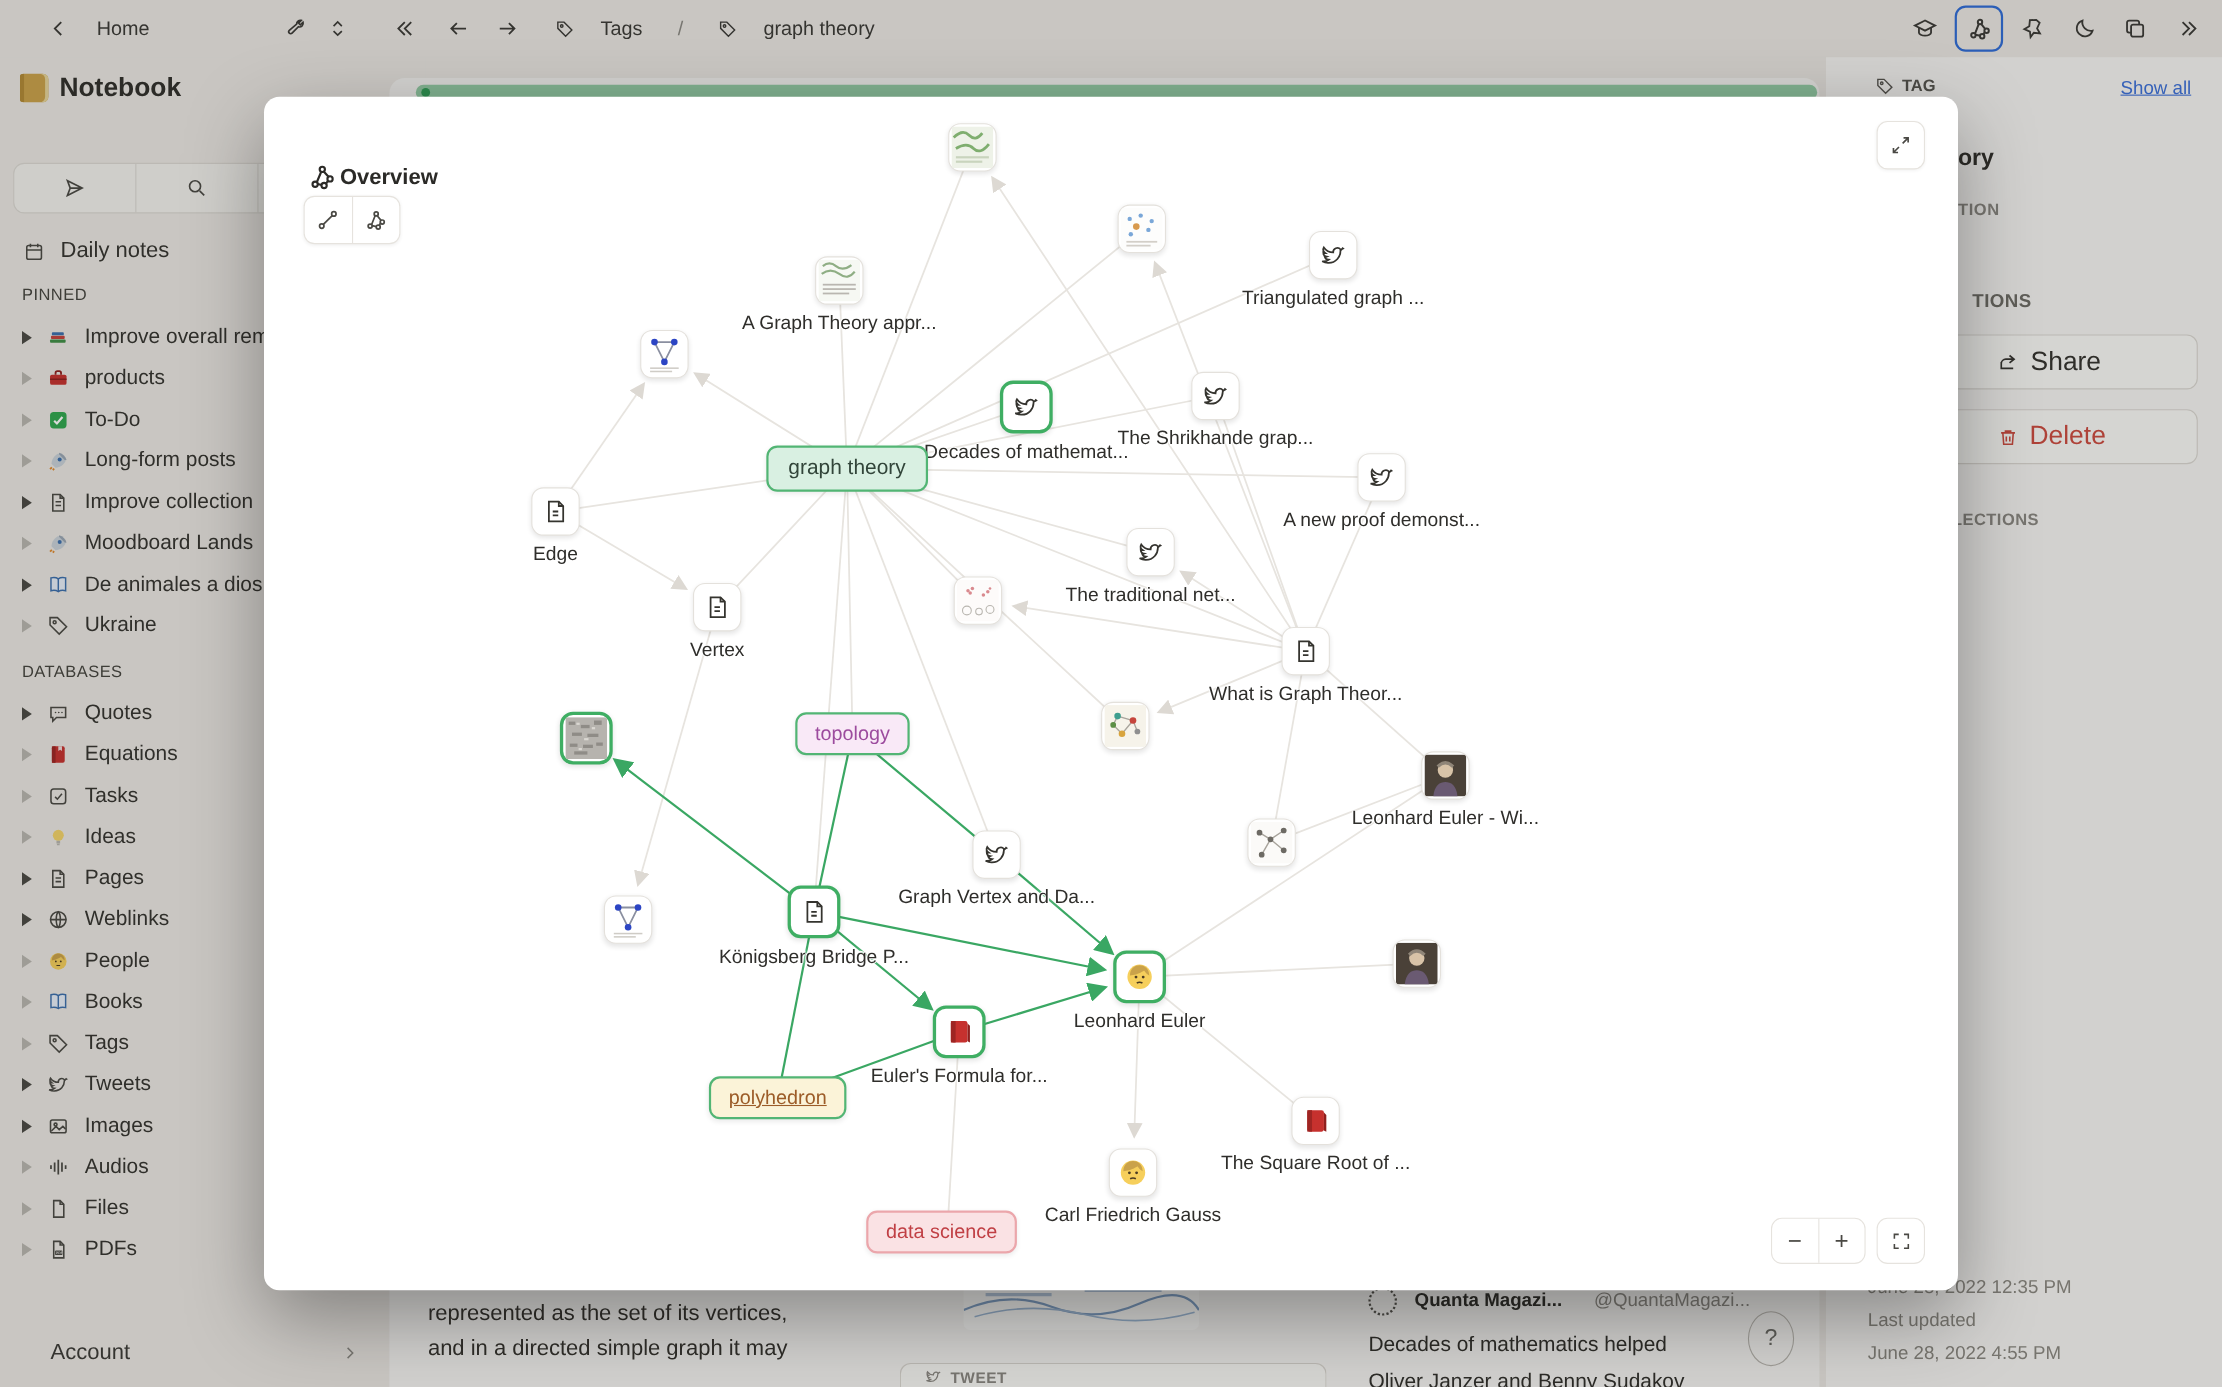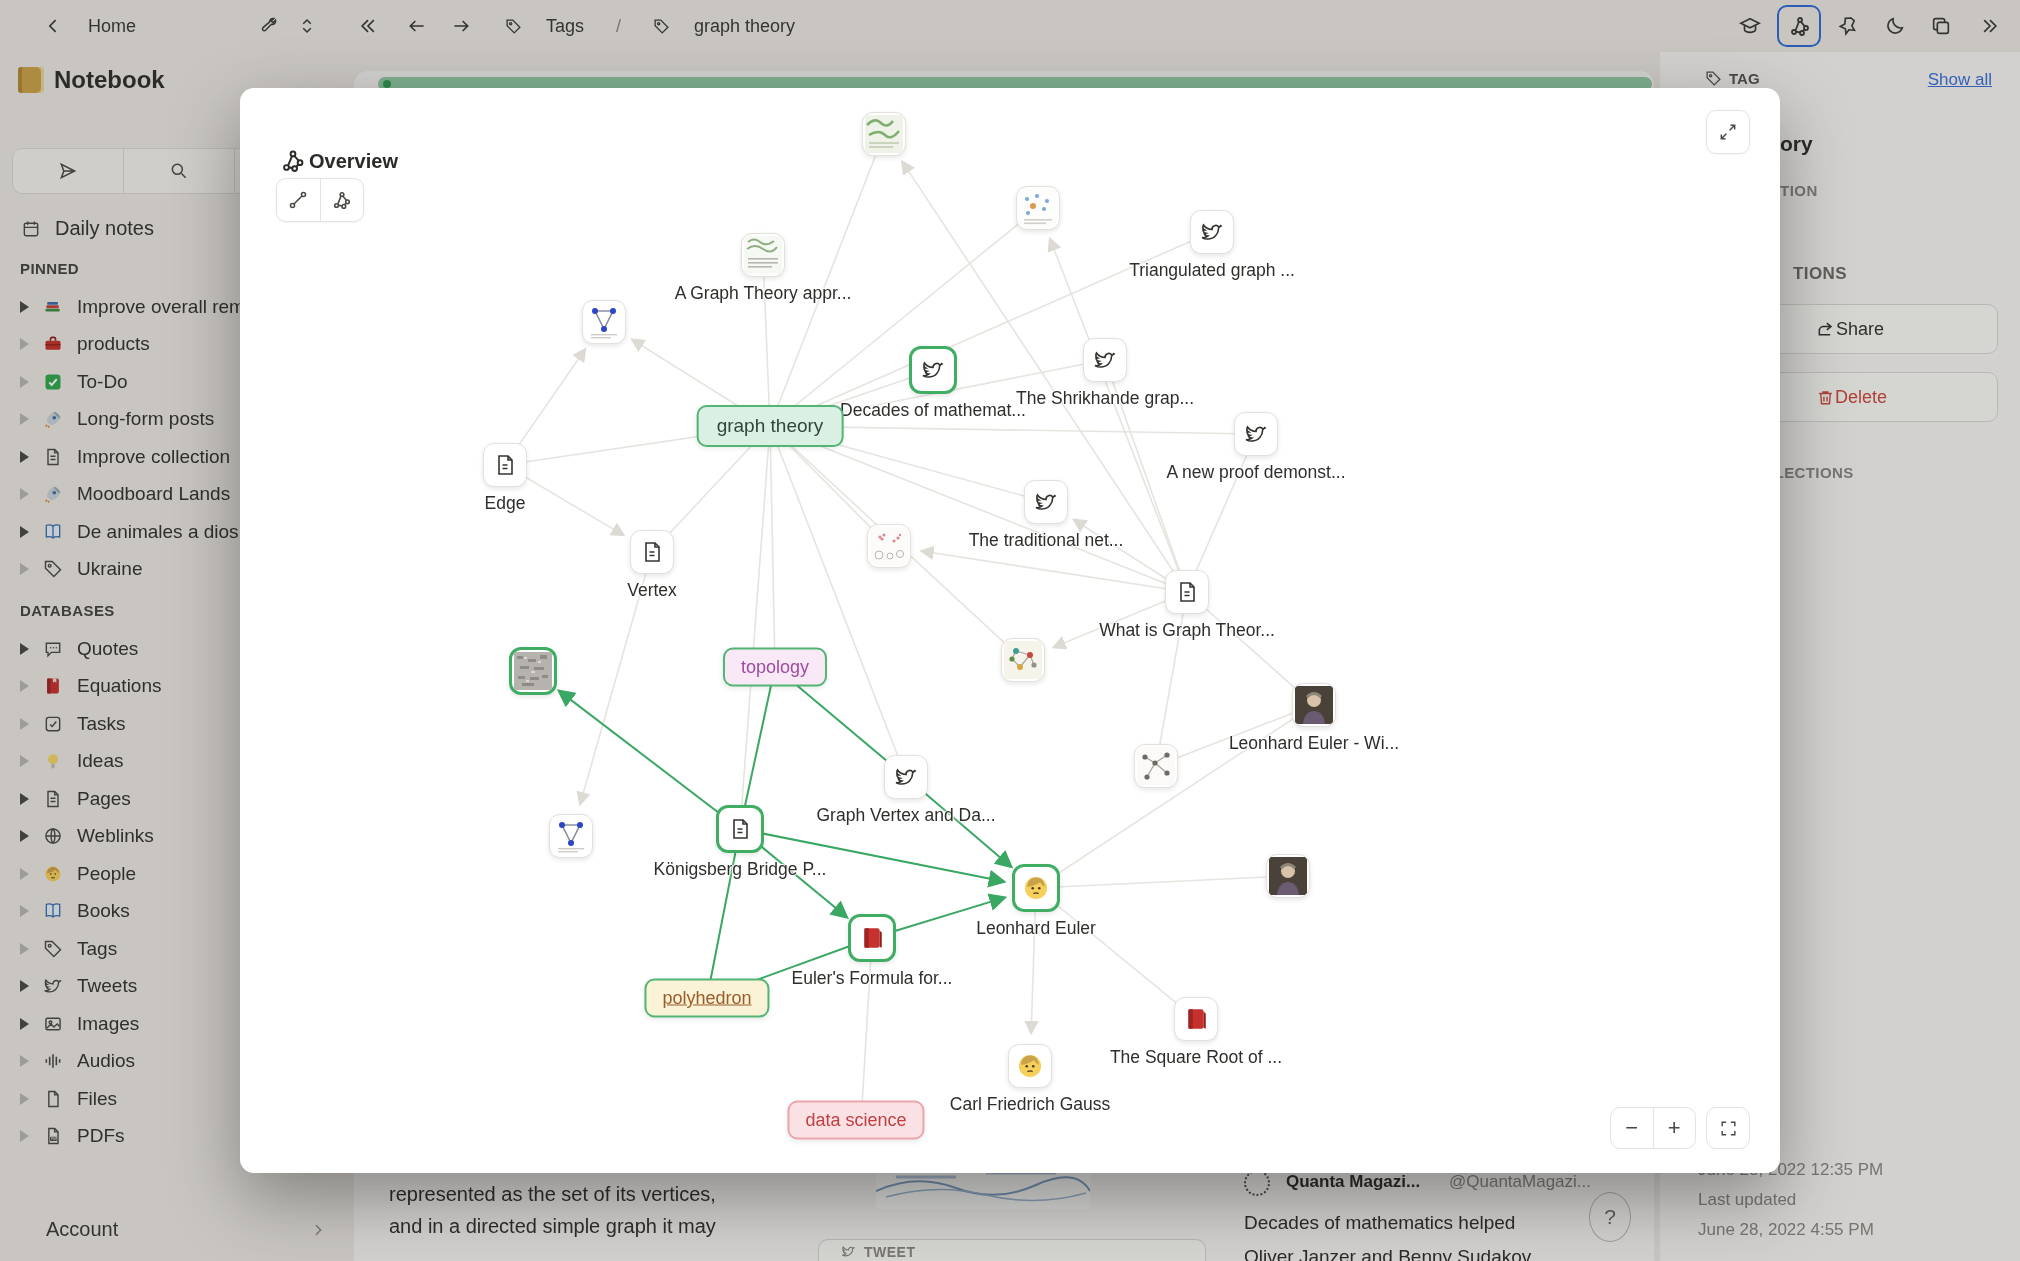--- a/index.html
+++ b/index.html
@@ -10,21 +10,21 @@
   .tb-ic svg{display:block;}
   .blue-sel{position:absolute;left:1777px;top:5px;width:44px;height:42px;border:2.5px solid #2e6bd8;border-radius:10px;box-sizing:border-box;}
   
   #sidebar{position:absolute;left:0;top:52px;width:353px;height:1209px;background:#ece9e5;padding-left:34px;}
   #nb-title{position:absolute;left:18px;top:14px;display:flex;align-items:center;gap:10px;font-size:24px;font-weight:bold;color:#2f2e2b;}
   #nb-book{width:22px;height:26px;background:#caa24a;border-radius:3px 5px 5px 3px;border-left:4px solid #b28a36;box-shadow:inset -3px 0 0 #e6d49a;}
   #sb-toolbar{position:absolute;left:12px;top:96px;width:332px;height:44px;background:#f3f2ef;border:1px solid #dcd9d4;border-radius:10px;display:flex;}
   #sb-toolbar .cell{flex:1;display:flex;align-items:center;justify-content:center;border-right:1px solid #dcd9d4;}
   #sb-toolbar .cell:last-child{border-right:none;}
   .sb-row{position:absolute;left:0;width:353px;height:37px;display:flex;align-items:center;gap:13px;padding-left:20px;box-sizing:border-box;font-size:19px;color:#34332f;white-space:nowrap;overflow:hidden;}
-  .sb-head{position:absolute;left:20px;font-size:15px;font-weight:bold;letter-spacing:.4px;color:#45443f;}
+  .sb-head{position:absolute;left:20px;font-size:15px;font-weight:normal;letter-spacing:.4px;color:#45443f;}
   .caret{width:0;height:0;border-style:solid;border-width:6px 0 6px 9px;border-color:transparent transparent transparent #4a4944;flex:none;}
   .caret.light{border-left-color:#b9b6b0;}
   .sb-ic{width:22px;height:22px;flex:none;display:flex;align-items:center;justify-content:center;}
   #account{position:absolute;left:46px;top:1166px;width:280px;display:flex;align-items:center;justify-content:space-between;font-size:20px;color:#3a3936;}
   
   #maincard{position:absolute;left:354px;top:71px;width:1300px;height:1190px;background:#f7f6f4;border-radius:14px 14px 0 0;}
   #greenbar{position:absolute;left:24px;top:6px;width:1274px;height:14px;background:#93cda6;border-radius:7px;}
   #greendot{position:absolute;left:5px;top:3px;width:8px;height:8px;border-radius:50%;background:#2f9e57;}
   #paragraph{position:absolute;left:35px;top:1075px;width:420px;font-size:20px;line-height:32px;color:#33312d;}
   #bridge-img{position:absolute;left:522px;top:1062px;width:214px;height:76px;background:#fdfdfc;border-radius:6px;overflow:hidden;}
@@ -36,21 +36,21 @@
   #tw-handle{position:absolute;left:205px;top:6px;font-size:17px;color:#8a8782;}
   #tw-body{position:absolute;left:0;top:40px;font-size:19px;line-height:34px;color:#2f2e2b;white-space:nowrap;}
   #help-btn{position:absolute;left:1235px;top:1121px;width:40px;height:48px;border:1.5px solid #b9b6b1;border-radius:50%;display:flex;align-items:center;justify-content:center;font-size:21px;color:#6b6a66;background:transparent;}
   
   #rightpanel{position:absolute;left:1660px;top:52px;width:360px;height:1209px;background:#f7f6f4;}
   #rp-tag{position:absolute;left:45px;top:18px;display:flex;align-items:center;gap:7px;font-size:15px;font-weight:bold;color:#55534f;}
   #rp-showall{position:absolute;right:28px;top:18px;font-size:17px;color:#3b6fd9;text-decoration:underline;}
   #rp-heading{position:absolute;left:120px;top:80px;font-size:21px;font-weight:bold;color:#2f2e2b;}
   #rp-desc{position:absolute;left:120px;top:130px;font-size:15px;font-weight:bold;letter-spacing:.5px;color:#8a8782;}
   #rp-actions{position:absolute;left:121px;top:212px;font-size:17px;font-weight:bold;letter-spacing:.4px;color:#6d6b66;padding-left:12px;}
-  .rp-btn{position:absolute;left:30px;width:308px;height:50px;background:#fbfaf8;border:1.5px solid #dbd8d3;border-radius:10px;display:flex;align-items:center;padding-left:125px;box-sizing:border-box;font-size:18px;color:#33322e;}
+  .rp-btn{position:absolute;left:30px;width:308px;height:50px;background:#fbfaf8;border:1.5px solid #dbd8d3;border-radius:10px;display:flex;align-items:center;gap:10px;padding-left:125px;box-sizing:border-box;font-size:24px;color:#33322e;}
   #rp-share{top:252px;}
   #rp-delete{top:320px;color:#cc4a3f;}
   #rp-collections{position:absolute;left:105px;top:412px;font-size:15px;font-weight:bold;letter-spacing:.4px;color:#8a8782;}
   #rp-dates{position:absolute;left:38px;top:1103px;font-size:17px;color:#8a8781;line-height:30px;}
   
   #dim{position:absolute;left:0;top:0;width:2020px;height:1261px;background:rgba(30,27,23,.17);z-index:5;}
   
   #modal{position:absolute;left:240px;top:88px;width:1540px;height:1085px;background:#ffffff;border-radius:14px;box-shadow:0 25px 70px rgba(0,0,0,.35);z-index:10;}
   #m-title{position:absolute;left:40px;top:30px;display:flex;align-items:center;gap:3px;font-size:20px;font-weight:bold;color:#2b2a27;margin-top:30px;}
   #m-expand{position:absolute;right:30px;top:22px;width:42px;height:42px;border:1.5px solid #e6e3de;border-radius:10px;display:flex;align-items:center;justify-content:center;background:#fff;box-shadow:0 1px 3px rgba(0,0,0,.05);}

